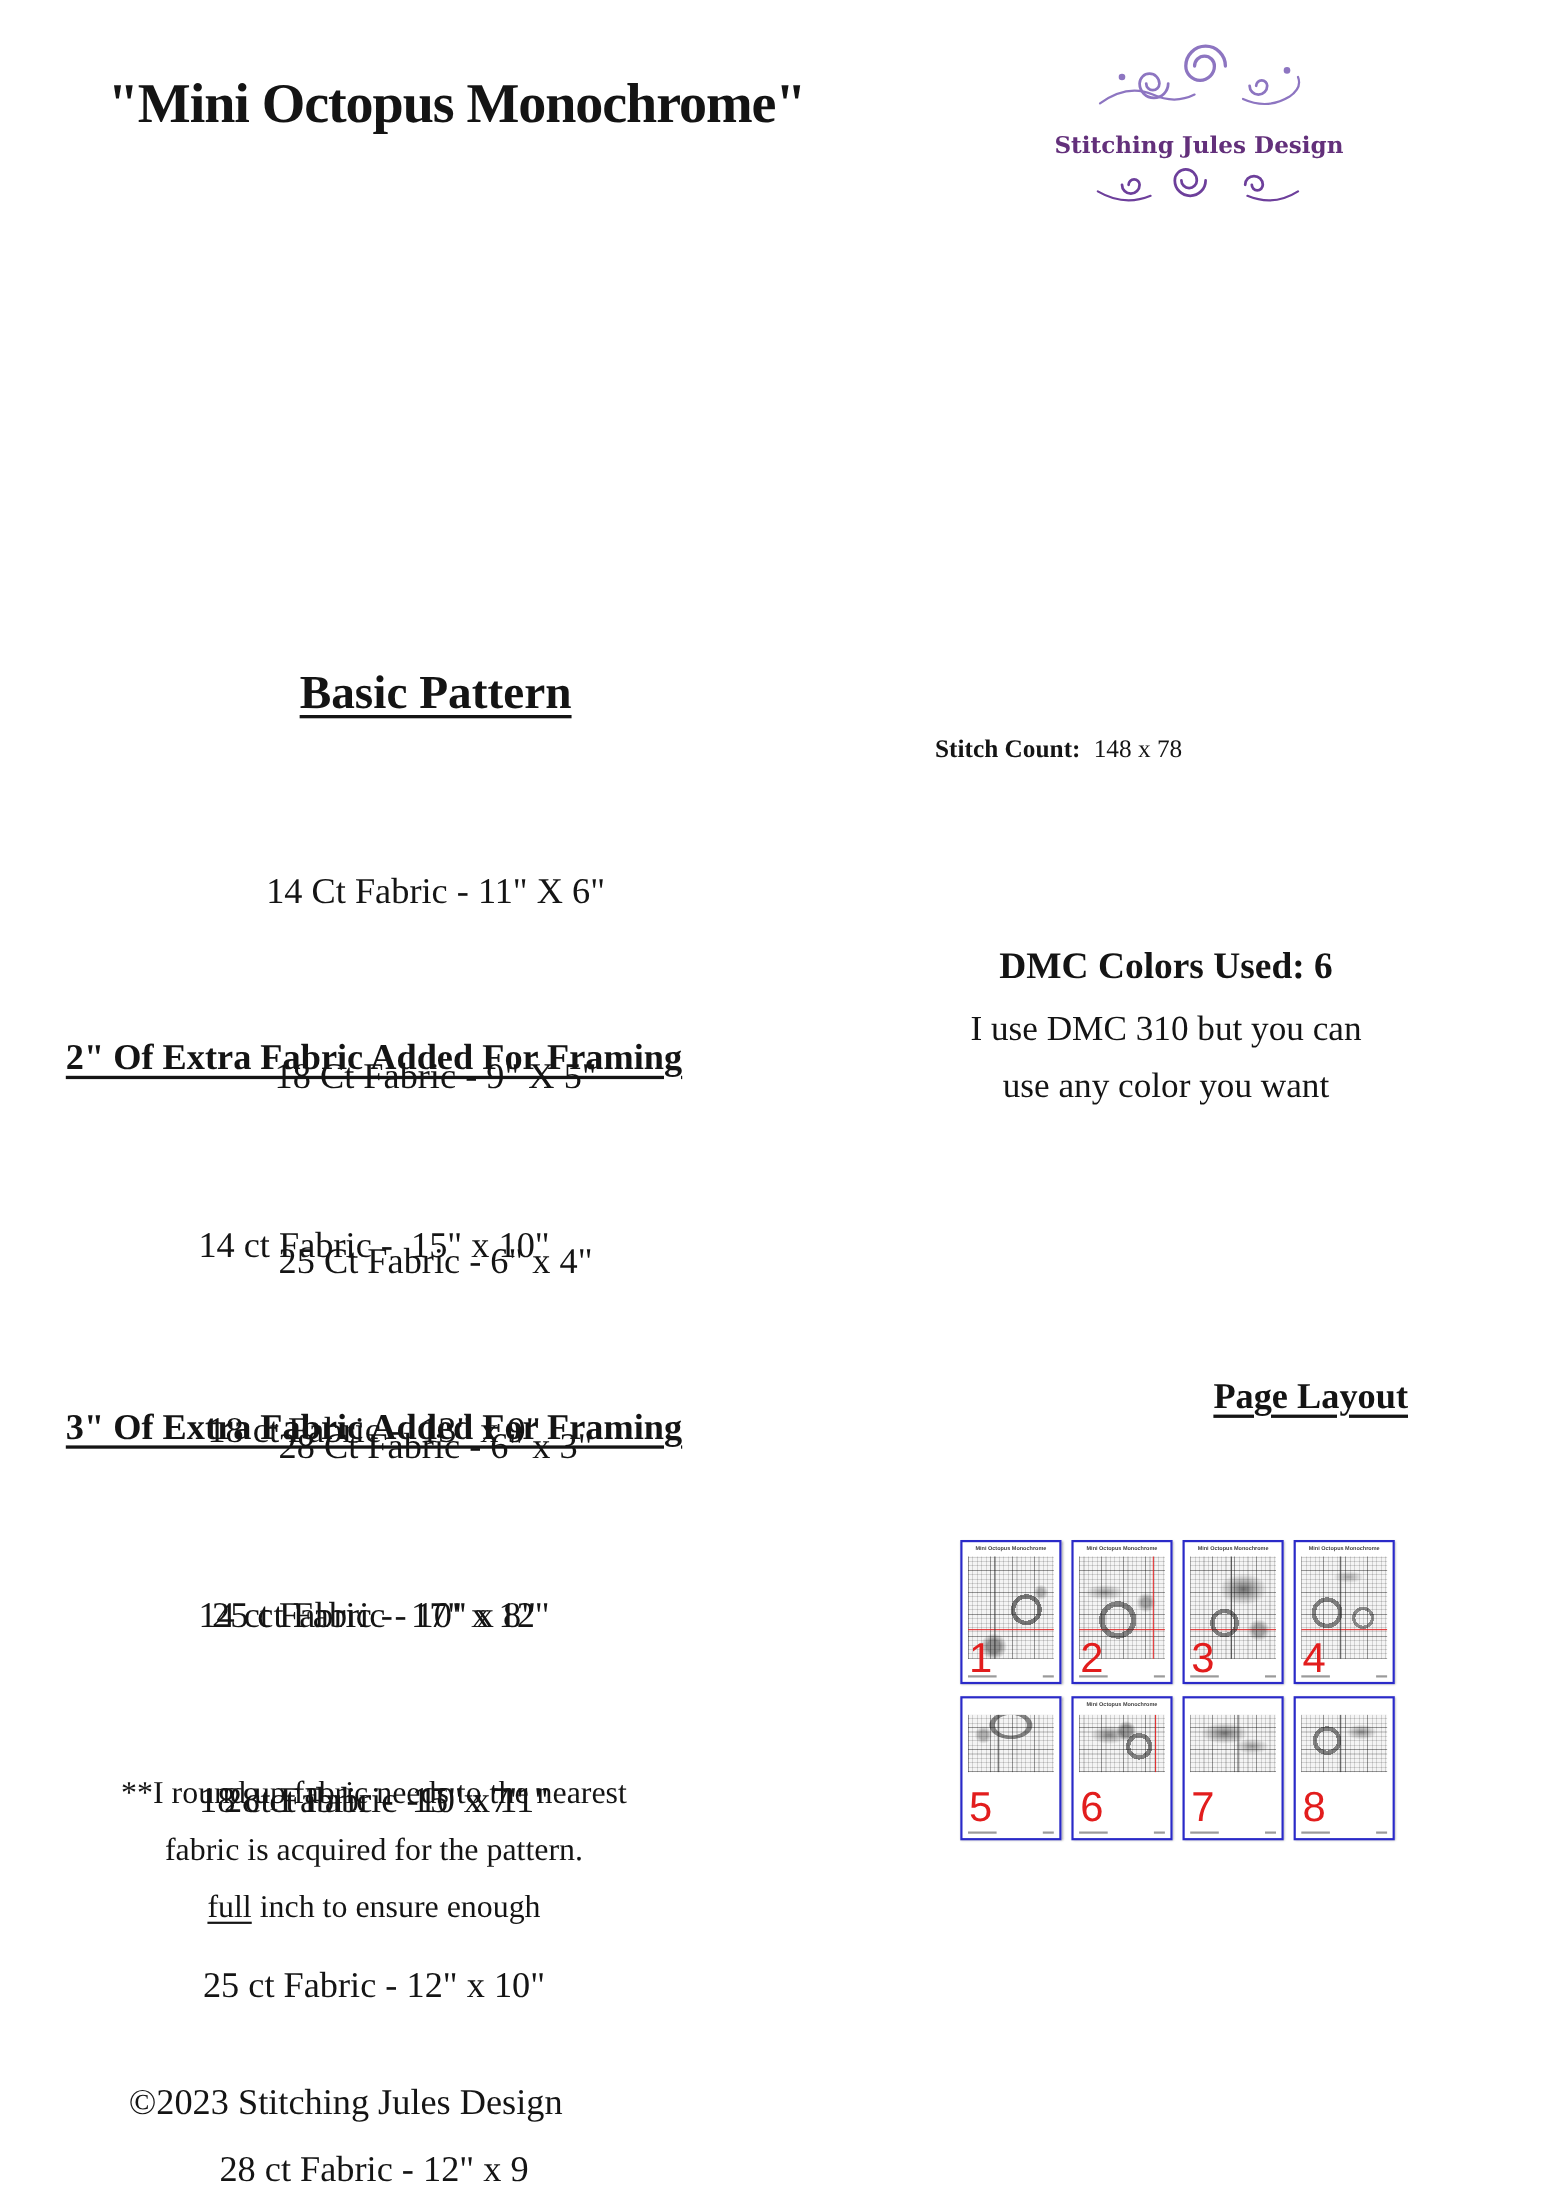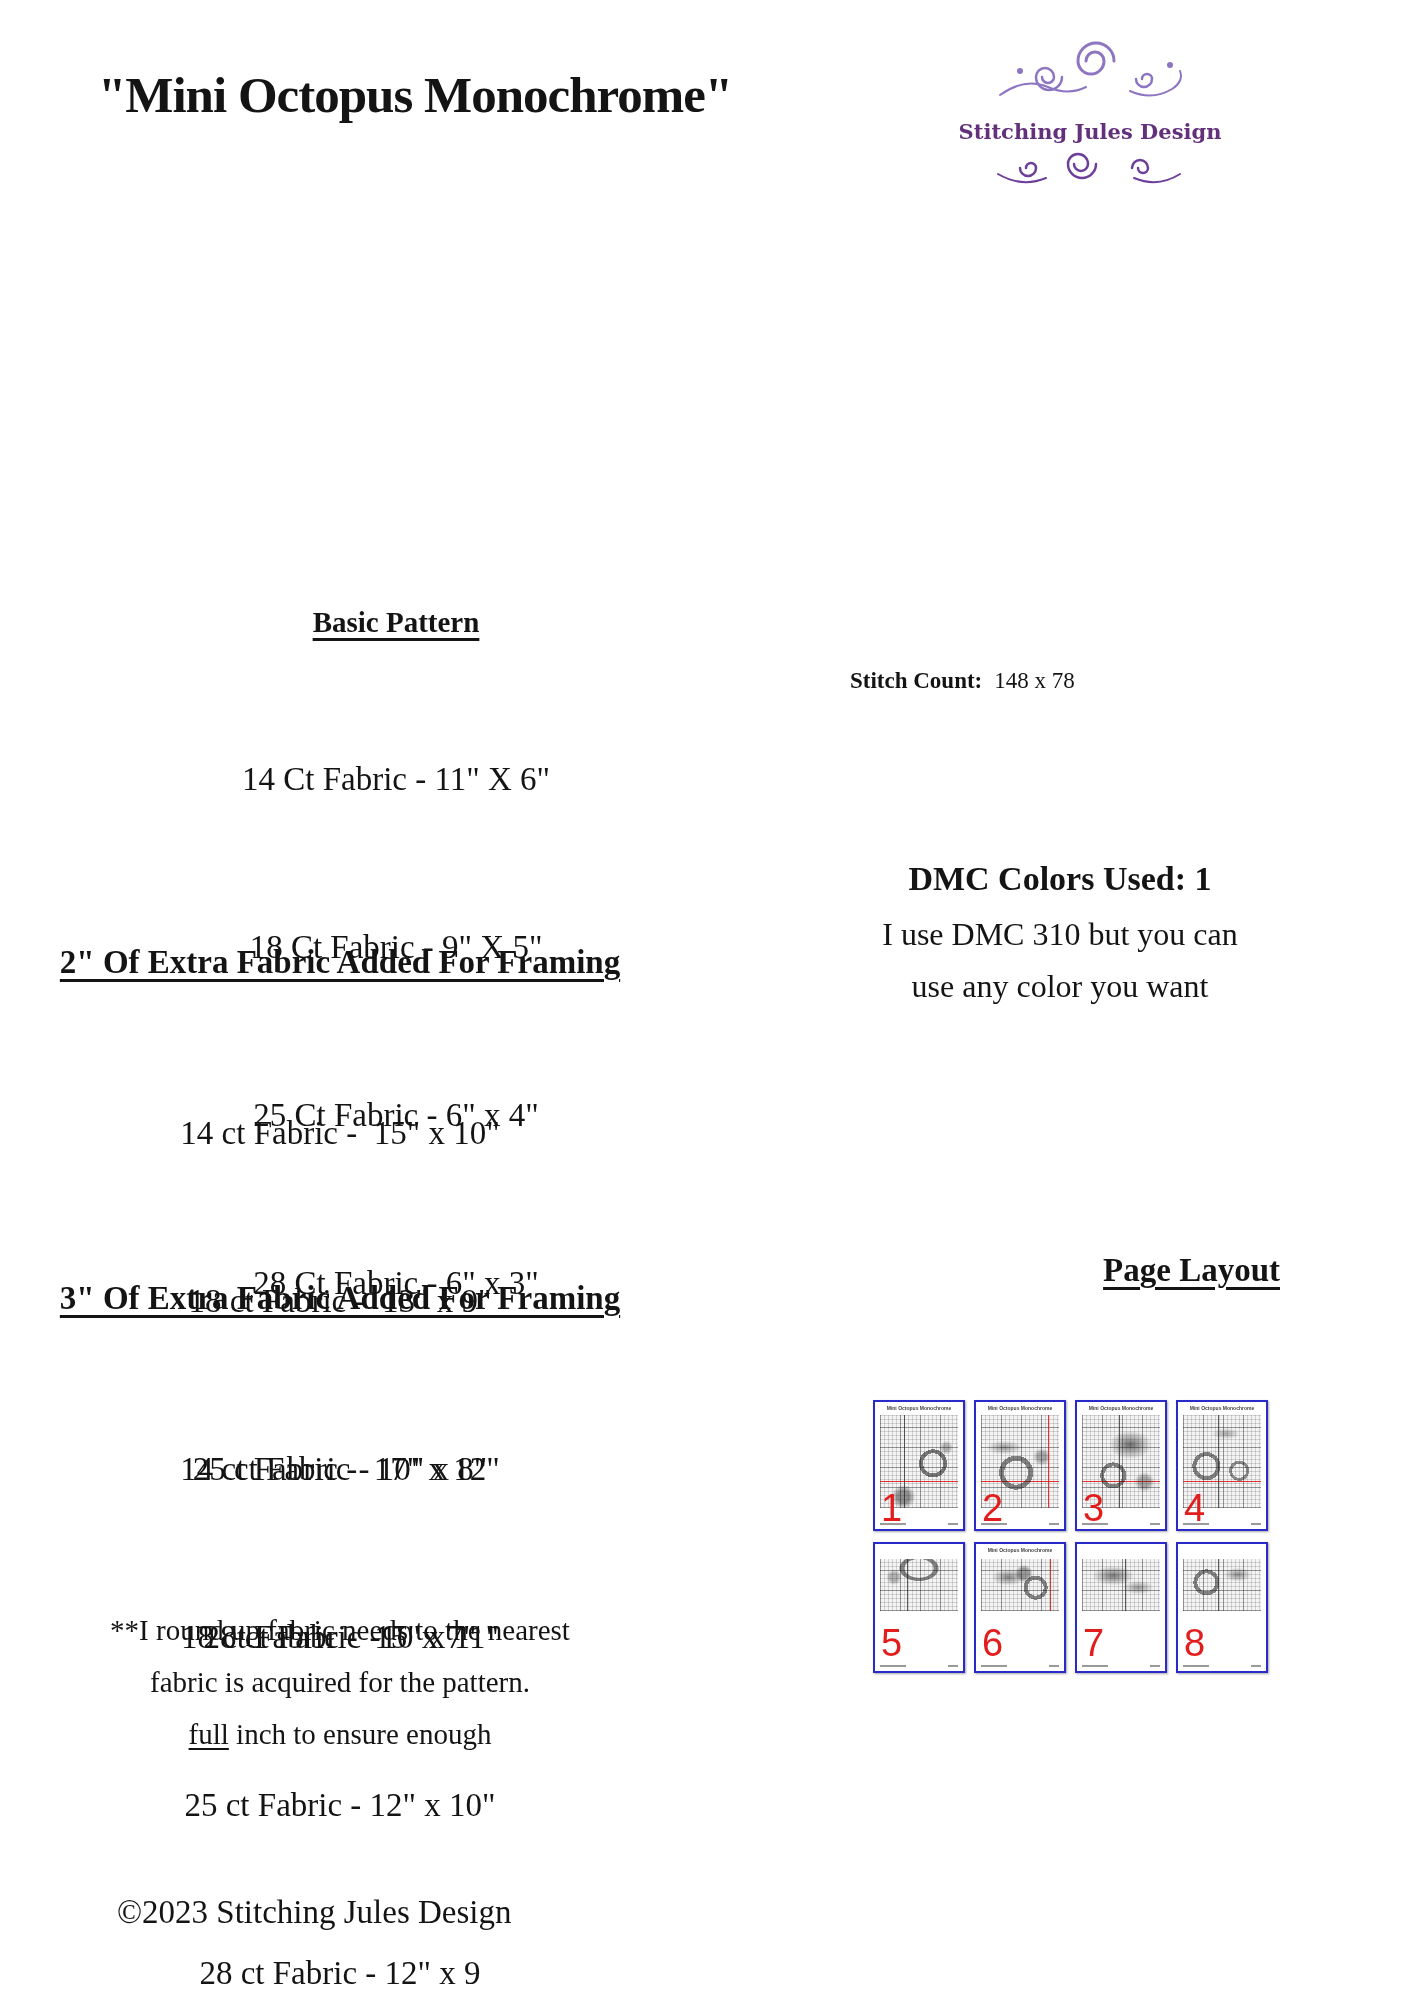--- a/index.html
+++ b/index.html
@@ -26,21 +26,21 @@
     position:absolute;left:108px;top:236px;width:846px;
     font-size:32px;line-height:48px;text-align:center;
   }
   
   .sec-heading{
     font-weight:bold;text-decoration:underline;
     text-decoration-thickness:2.5px;text-underline-offset:6px;
   }
   .items{white-space:pre-wrap;}
   .basic{position:absolute;left:170px;top:606px;width:452px;text-align:center;}
-  .basic .sec-heading{font-size:29px;margin-bottom:0;}
+  .basic .sec-heading{font-size:43px;margin-bottom:16px;}
   .basic .items{font-size:33px;line-height:56px;}
   .fr2{position:absolute;left:58px;top:944px;width:564px;text-align:center;}
   .fr3{position:absolute;left:58px;top:1280px;width:564px;text-align:center;}
   .fr2 .sec-heading,.fr3 .sec-heading{font-size:33px;margin-bottom:12px;}
   .fr2 .items,.fr3 .items{font-size:33px;line-height:56px;}
   
   .stitch{
     position:absolute;left:850px;top:668px;width:420px;text-align:left;
     font-size:23px;white-space:nowrap;
   }
@@ -180,21 +180,21 @@
       <div>25 Ct Fabric - 6" x 4"</div>
       <div>28 Ct Fabric - 6" x 3"</div>
     </div>
   </div>
 
   <div class="stitch">
     <span class="lbl">Stitch Count:</span><span class="val">148 x 78</span>
   </div>
 
   <div class="dmc">
-    <div class="dmc-head">DMC Colors Used: 1</div>
+    <div class="dmc-head">DMC Colors Used: 6</div>
     <div class="dmc-line">I use DMC 310 but you can</div>
     <div class="dmc-line">use any color you want</div>
   </div>
 
   <div class="fr2">
     <div class="sec-heading">2" Of Extra Fabric Added For Framing</div>
     <div class="items">
       <div>14 ct Fabric -  15" x 10"</div>
       <div>18 ct Fabric -  13" x 9"</div>
       <div>25 ct Fabric - 10" x 8"</div>

